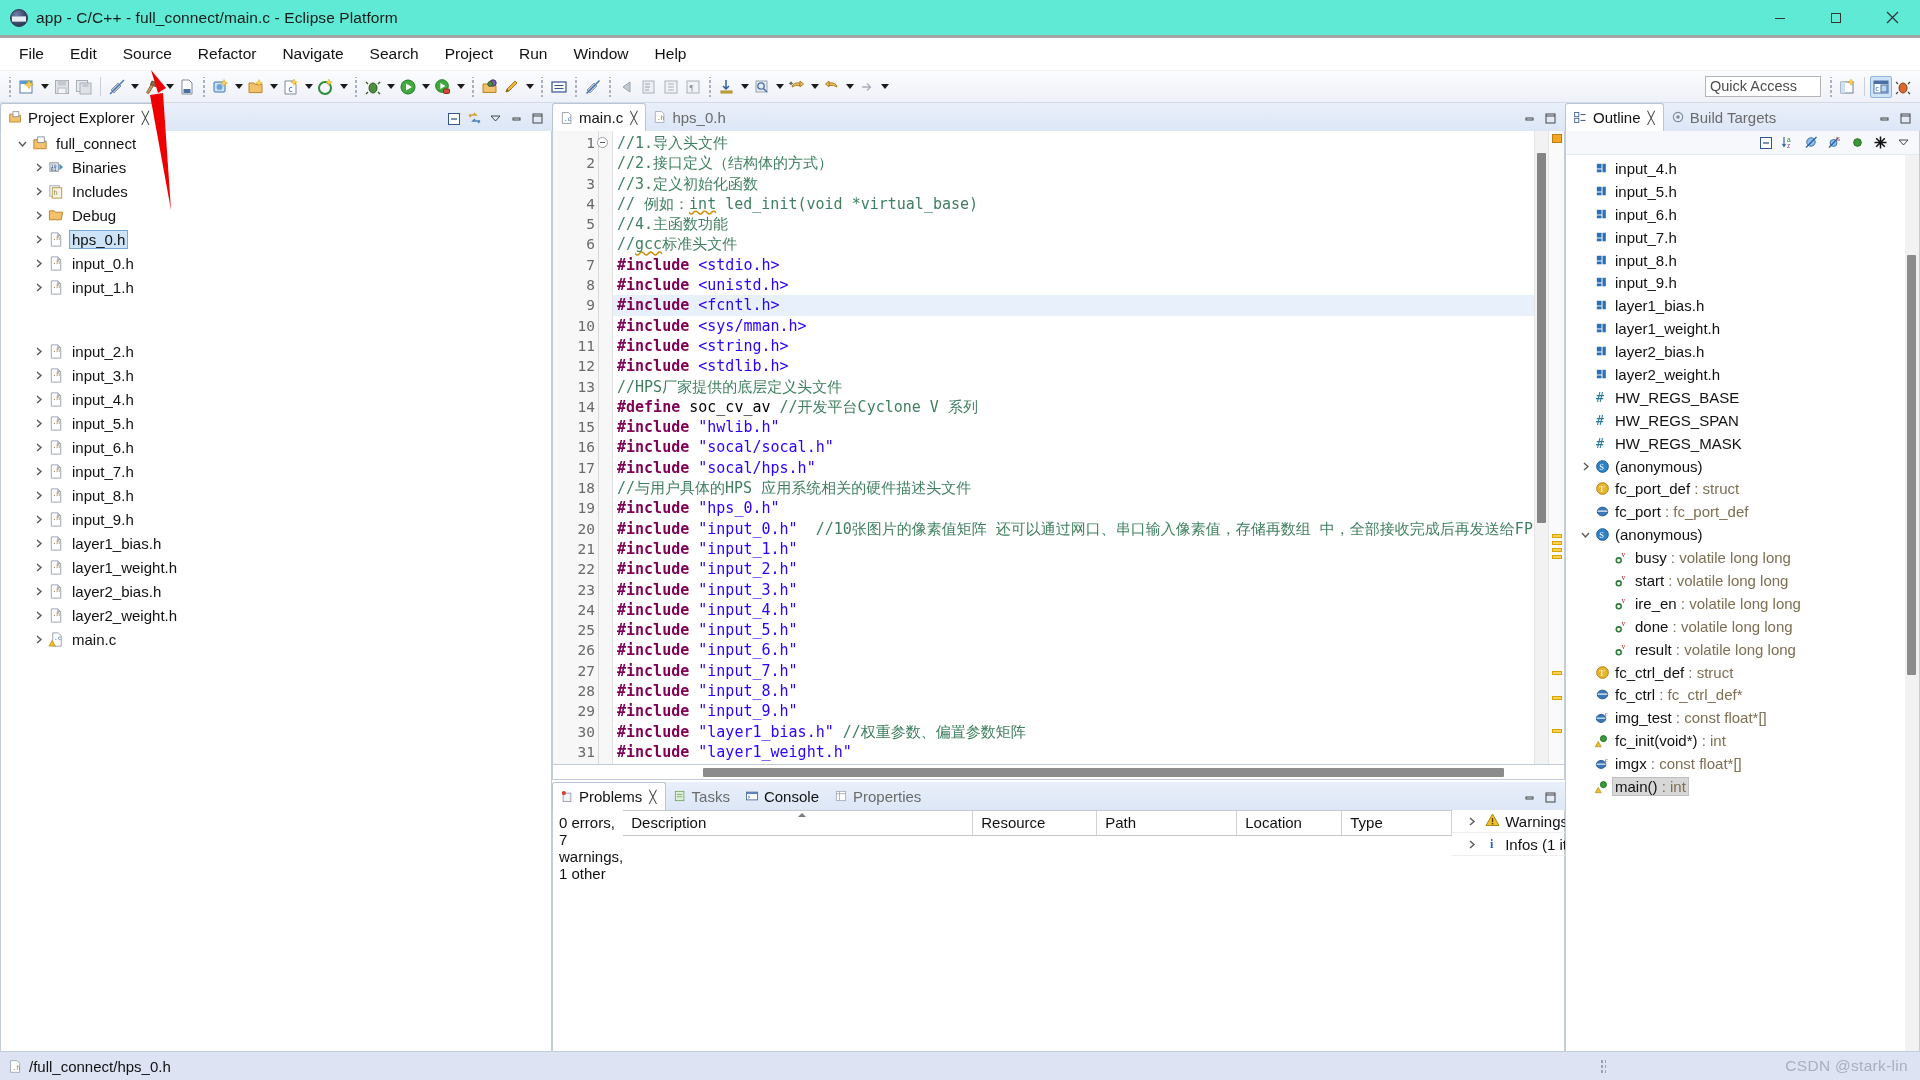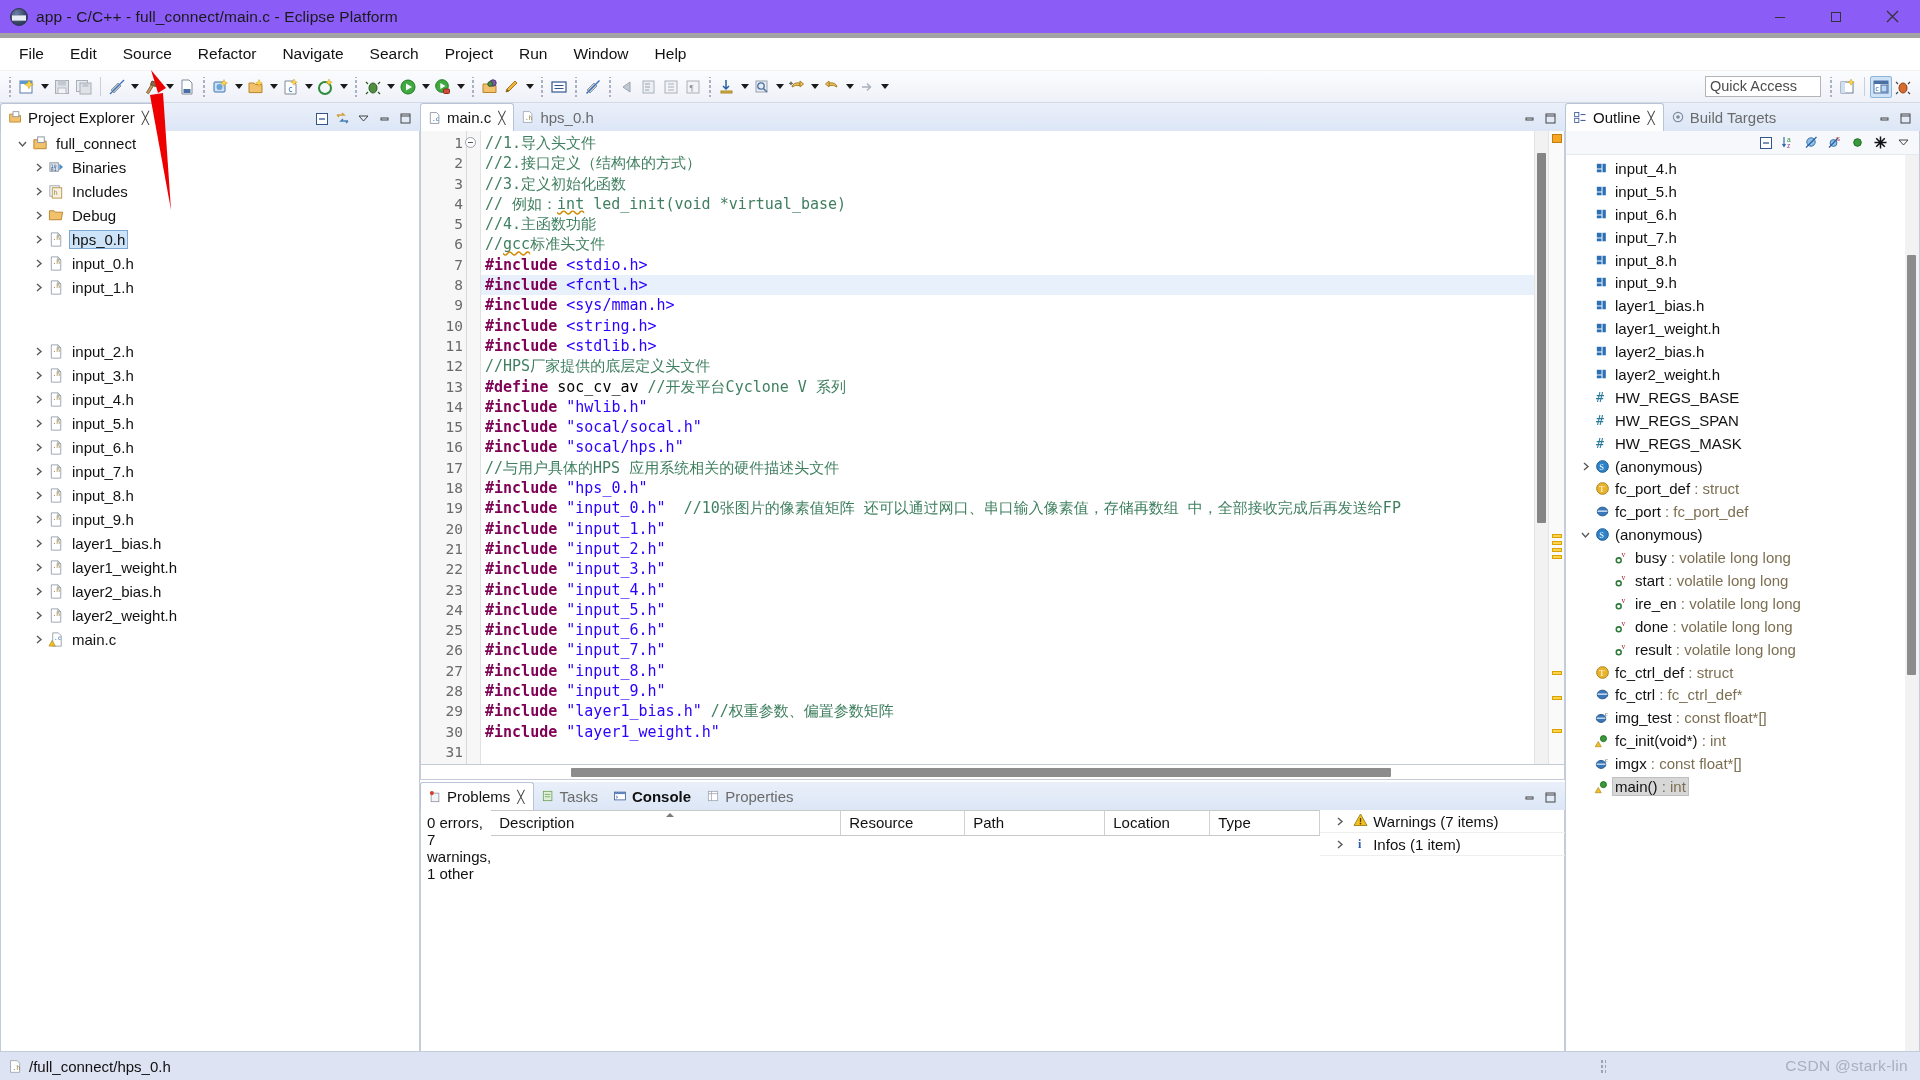--- a/index.html
+++ b/index.html
@@ -7,24 +7,24 @@
     width: 1920px; height: 1080px;
     overflow: hidden;
     font-family: "Liberation Sans", sans-serif;
     background: #f0f0f0;
     -webkit-font-smoothing: antialiased;
   }
 
   
   #titlebar {
     height: 38px;
-    background: #8b5cf6;
+    background: #5eead4;
     display: flex;
     align-items: center;
-    border-bottom: 5px solid #a3a3a3;
+    border-bottom: 3px solid #a3a3a3;
     position: relative;
   }
   #app-icon {
     width: 18px; height: 18px; margin-left: 10px; margin-right: 8px;
     border-radius: 50%;
     background: radial-gradient(circle at 35% 30%, #6f7fa8 0%, #3c4a68 55%, #1e2840 100%);
     border: 1px solid #2b3450;
     position: relative;
     flex: none;
   }
@@ -112,21 +112,21 @@
   }
 
   
   #main {
     display: flex;
     height: calc(1080px - 38px - 33px - 32px - 28px);
     background: #fff;
   }
 
   
-  #left-col { width: 420px; display: flex; flex-direction: column; flex: none; }
+  #left-col { width: 552px; display: flex; flex-direction: column; flex: none; }
 
   .view-tabbar {
     height: 28px;
     background: linear-gradient(#eaf0fa, #dce6f6);
     display: flex;
     align-items: flex-end;
     position: relative;
   }
   .view-tab {
     height: 28px;
@@ -1049,20 +1049,21 @@
           </div>
         <div id="fold-col"></div>
         <div id="code">
             <div class="cline"><span class="cmt">//1.导入头文件</span></div>
             <div class="cline"><span class="cmt">//2.接口定义（结构体的方式）</span></div>
             <div class="cline"><span class="cmt">//3.定义初始化函数</span></div>
             <div class="cline"><span class="cmt">// 例如：</span><span class="cmt wavy">int</span><span class="cmt"> led_init(void *virtual_base)</span></div>
             <div class="cline"><span class="cmt">//4.主函数功能</span></div>
             <div class="cline"><span class="cmt">//</span><span class="cmt wavy">gcc</span><span class="cmt">标准头文件</span></div>
             <div class="cline"><span class="kw">#include</span><span class="plain"> </span><span class="str">&lt;stdio.h&gt;</span></div>
+            <div class="cline"><span class="kw">#include</span><span class="plain"> </span><span class="str">&lt;unistd.h&gt;</span></div>
             <div class="cline hl"><span class="kw">#include</span><span class="plain"> </span><span class="str">&lt;fcntl.h&gt;</span></div>
             <div class="cline"><span class="kw">#include</span><span class="plain"> </span><span class="str">&lt;sys/mman.h&gt;</span></div>
             <div class="cline"><span class="kw">#include</span><span class="plain"> </span><span class="str">&lt;string.h&gt;</span></div>
             <div class="cline"><span class="kw">#include</span><span class="plain"> </span><span class="str">&lt;stdlib.h&gt;</span></div>
             <div class="cline"><span class="cmt">//HPS厂家提供的底层定义头文件</span></div>
             <div class="cline"><span class="kw">#define</span><span class="plain"> soc_cv_av </span><span class="cmt">//开发平台Cyclone V 系列</span></div>
             <div class="cline"><span class="kw">#include</span><span class="plain"> </span><span class="str">"hwlib.h"</span></div>
             <div class="cline"><span class="kw">#include</span><span class="plain"> </span><span class="str">"socal/socal.h"</span></div>
             <div class="cline"><span class="kw">#include</span><span class="plain"> </span><span class="str">"socal/hps.h"</span></div>
             <div class="cline"><span class="cmt">//与用户具体的HPS 应用系统相关的硬件描述头文件</span></div>
@@ -1109,21 +1110,21 @@
           <span>Problems</span>
           <span class="tab-close">╳</span>
         </div>
         <div class="view-tab inactive">
           <svg class="ico" style="width:14px;height:14px" viewBox="0 0 18 18">
               <rect x="3" y="3" width="11" height="12" fill="#dff0d8" stroke="#6a9e52"></rect>
               <path d="M5 7 h7 M5 10 h7" stroke="#6a9e52"></path>
             </svg>
           <span>Tasks</span>
         </div>
-        <div class="view-tab inactive" style="color:#111;font-weight:bold;">
+        <div class="view-tab inactive" style="color:#111;font-weight:normal;">
           <svg class="ico" style="width:14px;height:14px" viewBox="0 0 18 18">
               <rect x="2" y="4" width="14" height="10" fill="#fff" stroke="#33558e"></rect>
               <rect x="2" y="4" width="14" height="2.5" fill="#5b82bd"></rect>
               <path d="M4 9 l2 1.5 -2 1.5" stroke="#33558e" fill="none"></path>
             </svg>
           <span>Console</span>
         </div>
         <div class="view-tab inactive">
           <svg class="ico" style="width:14px;height:14px" viewBox="0 0 18 18">
               <rect x="3" y="3" width="12" height="12" fill="#fff" stroke="#9aa2ad"></rect>

